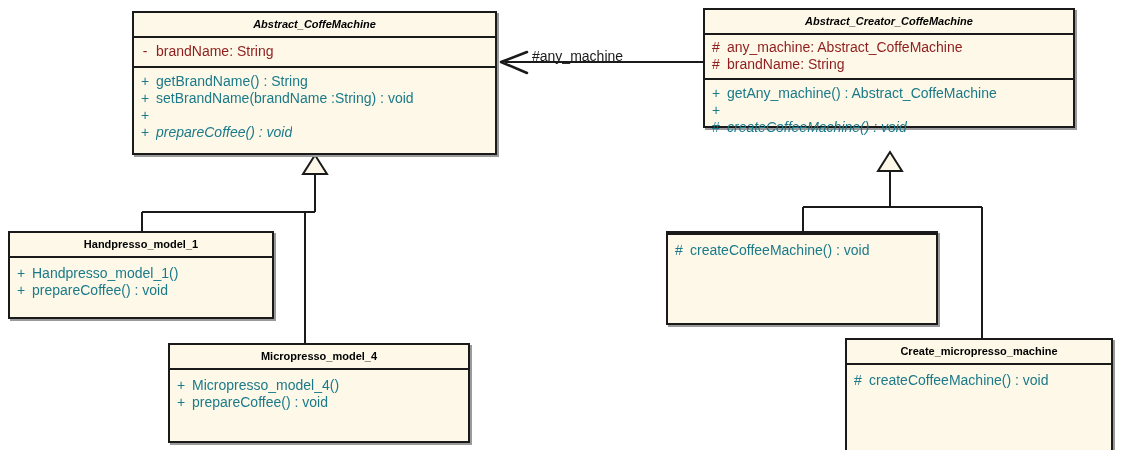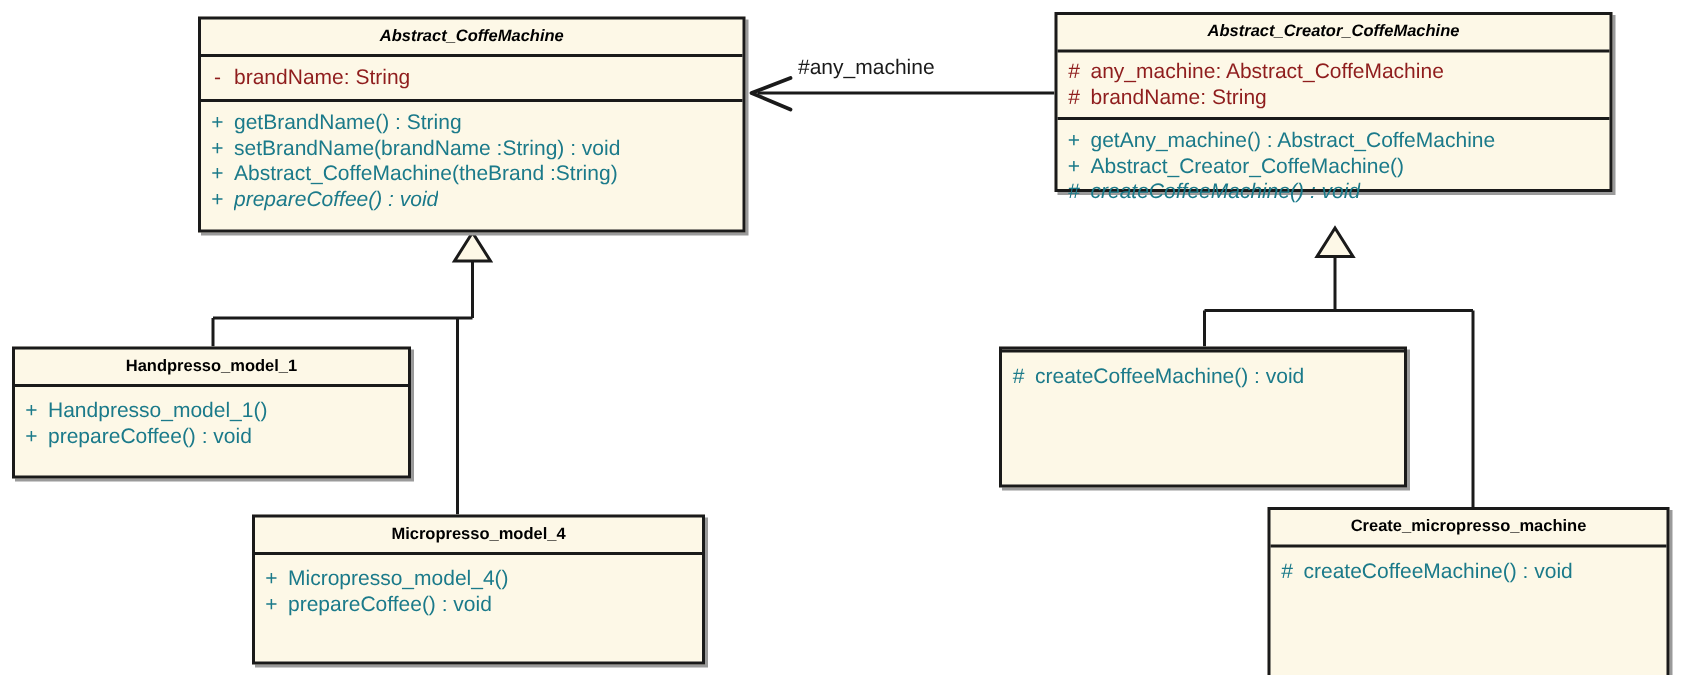--- a/index.html
+++ b/index.html
@@ -75,20 +75,21 @@
   }
   .meth.abstract-meth .member-text {
     font-style: italic;
   }
   .assoc-label {
     position: absolute;
     font-size: 14px;
     color: #1a1a1a;
     white-space: nowrap;
     z-index: 3;
+    margin-top: 12px;
   }
 </style>
 </head>
 <body>
 
 <div id="canvas">
 
   <svg id="connector-layer" width="1123" height="450" viewBox="0 0 1123 450">
 
     <g>
@@ -127,21 +128,20 @@
       <div class="member meth">
         <span class="vis">+</span>
         <span class="member-text">getBrandName() : String</span>
       </div>
       <div class="member meth">
         <span class="vis">+</span>
         <span class="member-text">setBrandName(brandName :String) : void</span>
       </div>
       <div class="member meth">
         <span class="vis">+</span>
-        <span class="member-text">Abstract_CoffeMachine(theBrand :String)</span>
       </div>
       <div class="member meth abstract-meth">
         <span class="vis">+</span>
         <span class="member-text">prepareCoffee() : void</span>
       </div>
     </div>
   </div>
 
   <div class="uml-class" style="left:703px; top:8px; width:372px; height:120px;">
     <div class="class-title abstract">Abstract_Creator_CoffeMachine</div>
@@ -157,21 +157,20 @@
       </div>
     </div>
     <div class="divider"></div>
     <div class="compartment" style="padding:5px 0 4px 0;">
       <div class="member meth">
         <span class="vis">+</span>
         <span class="member-text">getAny_machine() : Abstract_CoffeMachine</span>
       </div>
       <div class="member meth">
         <span class="vis">+</span>
-        <span class="member-text">Abstract_Creator_CoffeMachine()</span>
       </div>
       <div class="member meth abstract-meth">
         <span class="vis">#</span>
         <span class="member-text">createCoffeeMachine() : void</span>
       </div>
     </div>
   </div>
 
   <div class="uml-class" style="left:8px; top:231px; width:266px; height:88px;">
     <div class="class-title">Handpresso_model_1</div>

